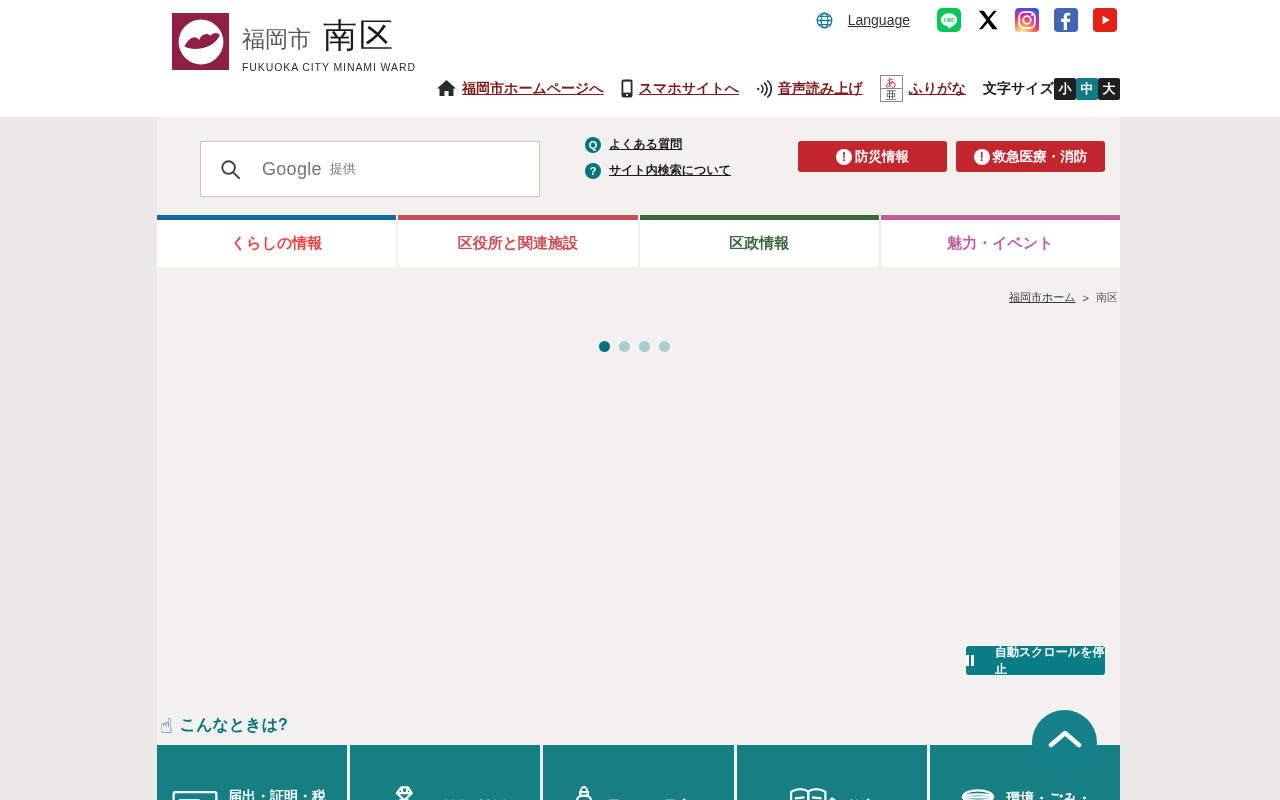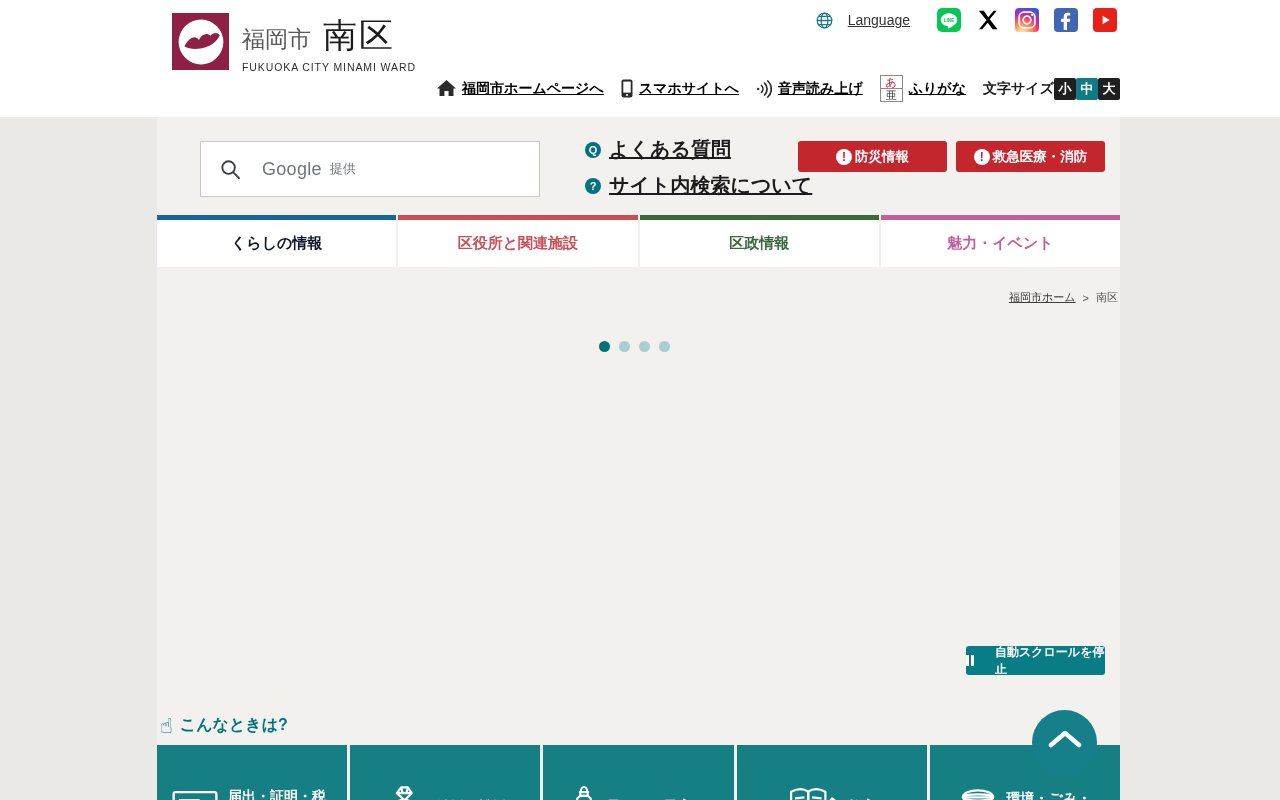--- a/index.html
+++ b/index.html
@@ -19,49 +19,49 @@
 
   .topbar { position:absolute; top:8px; right:163px; display:flex; align-items:center; gap:9px; }
   .lang { display:flex; align-items:center; gap:15px; margin-right:12px; }
   .lang a { color:#333; font-size:14px; }
   .social { width:24px; height:24px; display:inline-flex; align-items:center; justify-content:center; margin-left:6px; border-radius:4px; overflow:hidden; }
   .social.x-bg { background:#fff; }
   .social.ig-bg { background:radial-gradient(circle at 30% 107%, #fdf497 0%, #fdf497 5%, #fd5949 45%, #d6249f 60%, #285aeb 90%); }
 
   .utility-nav { position:absolute; top:75px; right:160px; display:flex; align-items:center; gap:17px; font-size:14px; font-weight:bold; white-space:nowrap; }
   .utility-nav .nav-item { display:flex; align-items:center; gap:6px; }
-  .utility-nav a { color:#000000; text-decoration:underline; }
+  .utility-nav a { color:#7f1d1d; text-decoration:underline; }
   .furigana-box { width:23px; height:27px; border:1px solid #8a8a8a; background:#fff; display:inline-flex; flex-direction:column; align-items:center; font-size:11px; line-height:12px; font-weight:normal; }
   .f-top { color:#c81424; border-bottom:1px solid #8a8a8a; width:100%; text-align:center; }
   .f-bottom { color:#333; }
   .textsize { display:flex; align-items:center; }
   .textsize-label { color:#1c1c1c; }
   .size-btn { width:22px; height:22px; display:inline-flex; align-items:center; justify-content:center; color:#fff; font-size:13px; font-weight:bold; border-radius:2px; background:#1f1f1f; cursor:pointer; }
   .size-btn.active { background:#0e7b85; }
 
   
   .main { position:absolute; left:157px; top:117px; width:963px; height:683px; background:#f2f1ee; }
 
   .search-box { position:absolute; left:43px; top:24px; width:340px; height:56px; background:#fff; border:1px solid #c9c9c9; border-radius:0; display:flex; align-items:center; padding-left:19px; cursor:text; }
   .search-provider { font-size:18px; color:#70757a; margin-left:21px; letter-spacing:.3px; }
   .search-provided { font-size:13px; color:#70757a; margin-left:8px; }
 
   .quick-links { position:absolute; left:428px; top:19px; display:flex; flex-direction:column; gap:9px; }
   .quick-link { display:flex; align-items:center; gap:8px; }
-  .quick-link a { font-size:20px; font-weight:bold; color:#1c1c1c; text-decoration:underline; }
+  .quick-link a { font-size:12px; font-weight:bold; color:#1c1c1c; text-decoration:underline; }
   .circle-badge { width:16px; height:16px; border-radius:50%; background:#00737f; color:#fff; font-size:11px; font-weight:bold; display:flex; align-items:center; justify-content:center; flex:0 0 auto; }
 
   .emergency-btn { position:absolute; top:24px; height:31px; background:#c4262e; border-radius:3px; color:#fff; display:flex; align-items:center; justify-content:center; gap:3px; font-size:13.5px; font-weight:bold; cursor:pointer; }
   .emergency-btn.b1 { left:641px; width:149px; }
   .emergency-btn.b2 { left:799px; width:149px; }
   .alert-badge { width:16px; height:16px; border-radius:50%; background:#fff; color:#c4262e; font-size:12px; font-weight:bold; display:flex; align-items:center; justify-content:center; flex:0 0 auto; }
 
   .tabs { position:absolute; left:0; top:98px; width:963px; height:52px; display:flex; gap:2px; }
   .tab { flex:1; background:#fff; display:flex; align-items:center; justify-content:center; font-size:15px; font-weight:bold; cursor:pointer; border-top:5px solid #000; }
-  .tab.t0 { border-top-color:#15669f; color:#0f172a; }
+  .tab.t0 { border-top-color:#15669f; color:#ef4444; }
   .tab.t1 { border-top-color:#c94f55; color:#c94f55; }
   .tab.t2 { border-top-color:#39693c; color:#39693c; }
   .tab.t3 { border-top-color:#c05e9e; color:#c05e9e; }
 
   .breadcrumb { position:absolute; top:173px; right:2px; font-size:11px; color:#555; display:flex; align-items:center; gap:7px; white-space:nowrap; }
   .breadcrumb a { color:#3c3c3c; text-decoration:underline; }
 
   .dots { position:absolute; left:442px; top:224px; display:flex; gap:9px; }
   .dot { width:11px; height:11px; border-radius:50%; background:#a9cdd0; cursor:pointer; }
   .dot.active { background:#00727c; }

